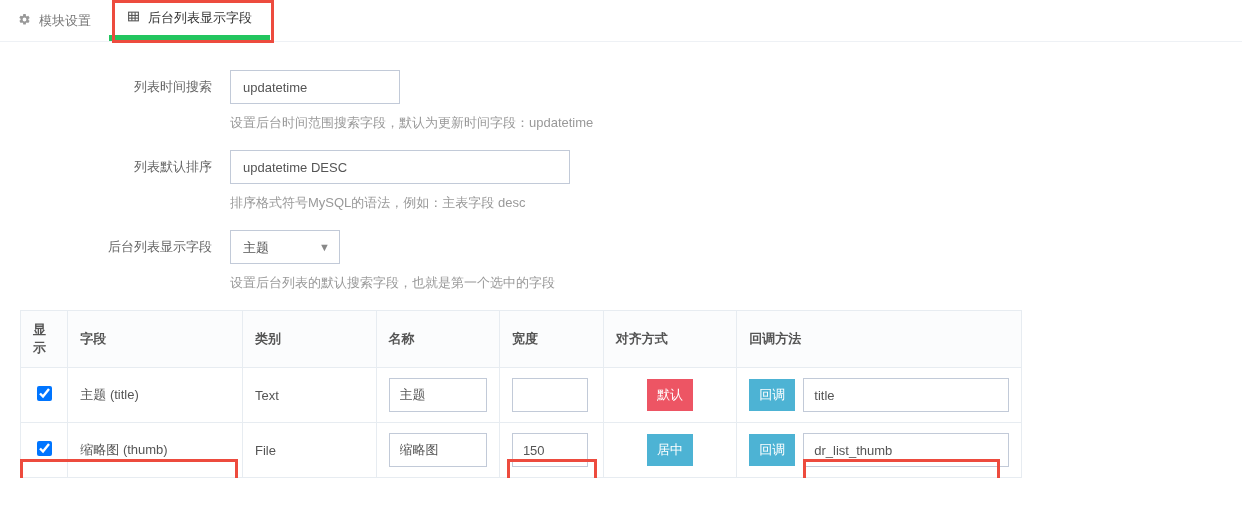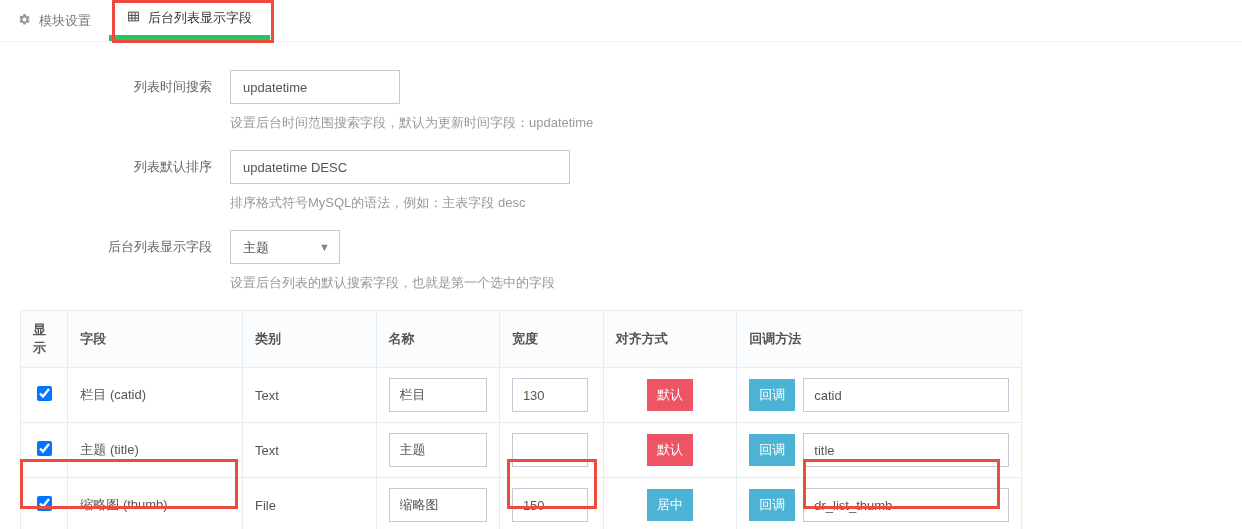--- a/index.html
+++ b/index.html
@@ -241,34 +241,20 @@
                 <th class="col-show">显示</th>
                 <th class="col-field">字段</th>
                 <th class="col-type">类别</th>
                 <th class="col-name">名称</th>
                 <th class="col-width">宽度</th>
                 <th class="col-align">对齐方式</th>
                 <th class="col-cb">回调方法</th>
               </tr>
             </thead>
             <tbody id="tbody">
-                <tr>
-                  <td class="col-show"><input type="checkbox" class="chk" checked="" style=""></td>
-                  <td class="col-field">栏目 (catid)</td>
-                  <td class="col-type">Text</td>
-                  <td class="col-name"><input class="cell-input" value="栏目" style=""></td>
-                  <td class="col-width"><input class="cell-input w80" value="130" style=""></td>
-                  <td class="col-align" style="text-align: center;"><button class="btn btn-red">默认</button></td>
-                  <td class="col-cb">
-                    <div class="btn-cell">
-                      <button class="btn btn-blue">回调</button>
-                      <input class="callback-input" value="catid" style="">
-                    </div>
-                  </td>
-                </tr>
                 <tr>
                   <td class="col-show"><input type="checkbox" class="chk" checked="" style=""></td>
                   <td class="col-field">主题 (title)</td>
                   <td class="col-type">Text</td>
                   <td class="col-name"><input class="cell-input" value="主题" style=""></td>
                   <td class="col-width"><input class="cell-input w80" style=""></td>
                   <td class="col-align" style="text-align: center;"><button class="btn btn-red">默认</button></td>
                   <td class="col-cb">
                     <div class="btn-cell">
                       <button class="btn btn-blue">回调</button>

